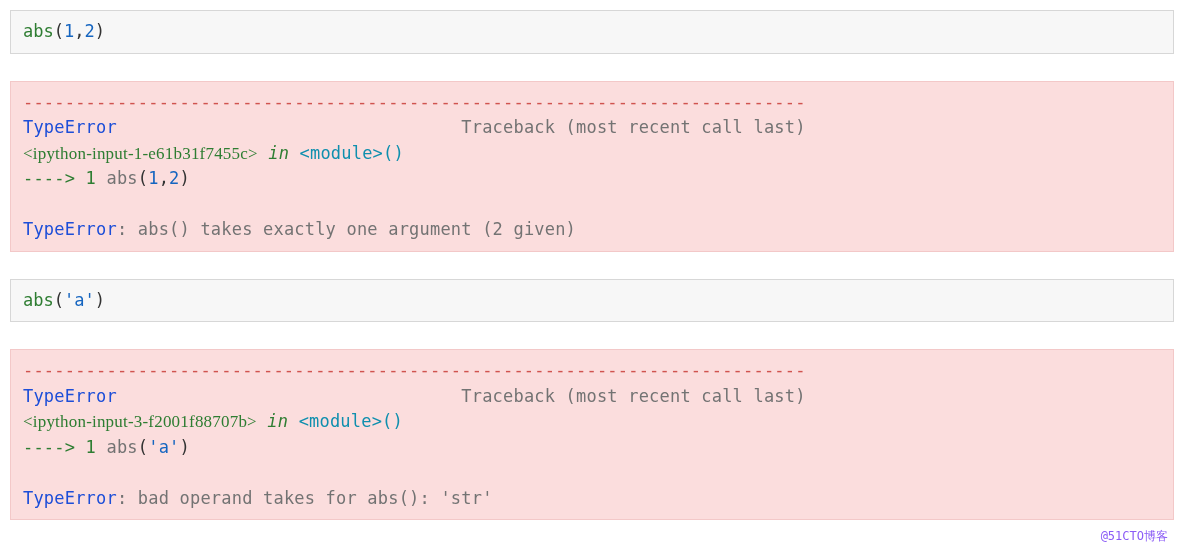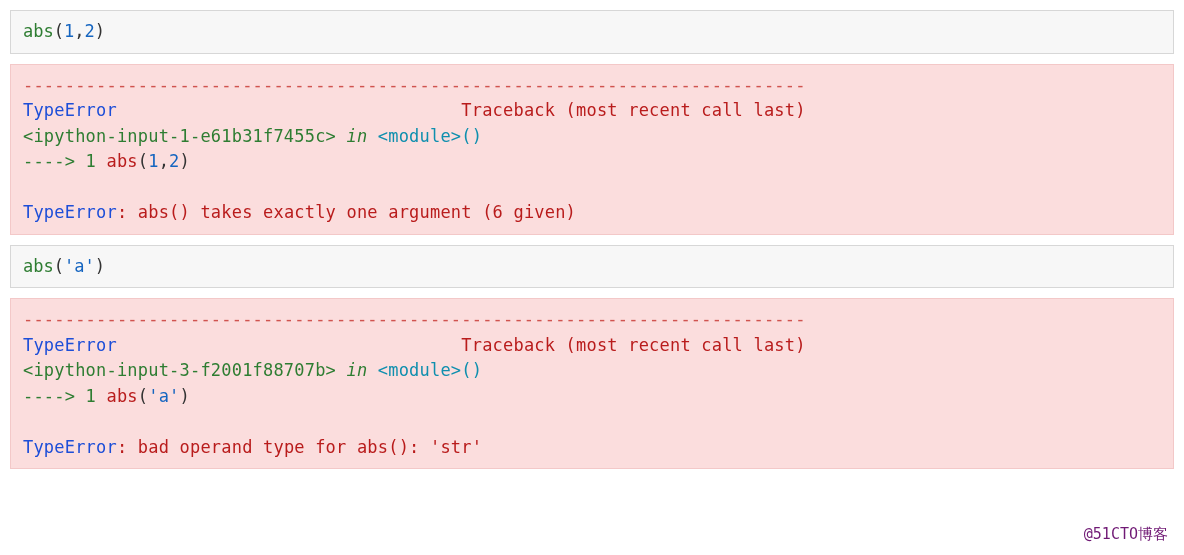--- a/index.html
+++ b/index.html
@@ -5,21 +5,21 @@
   * { box-sizing: border-box; }
   body {
     margin: 0;
     padding: 10px;
     font-family: "Menlo", "Consolas", "DejaVu Sans Mono", monospace;
     font-size: 17px;
     line-height: 1.5;
     background: #ffffff;
     width: 1184px;
   }
-  .cell { margin-bottom: 10px; }
+  .cell { margin-bottom: 27px; }
   .input-cell {
     background: #f7f7f7;
     border: 1px solid #d7d7d7;
     padding: 8px 12px;
     white-space: pre;
   }
   .error-cell {
     background: #fbdddd;
     border: 1px solid #f3c8c8;
     padding: 8px 12px;
@@ -27,42 +27,42 @@
     letter-spacing: 0.2px;
   }
   .t-call   { color: #2e7d32; } 
   .t-punc   { color: #333333; }
   .t-num    { color: #1565c0; } 
   .t-str    { color: #1565c0; } 
   .t-kw     { color: #2e7d32; font-style: italic; } 
   .t-mod    { color: #0f8fae; text-align: center; } 
   .t-err    { color: #1d4ed8; } 
   .t-dash   { color: #d0534f; }
-  .t-plain  { color: #b91c1c; }
+  .t-plain  { color: #737373; }
   .t-line   { color: #2e7d32; } 
-  .t-hash   { color: #2e7d32; } 
+  .t-hash   { color: #2e7d32; font-family: Liberation Serif, serif; } 
   .watermark {
     position: absolute;
     right: 16px;
     bottom: 10px;
-    color: #701a75;
-    font-size: 15px;
+    color: #8b5cf6;
+    font-size: 12px;
   }
 </style>
 </head>
 <body>
 
 <div class="cell input-cell"><span class="t-call">abs</span><span class="t-punc">(</span><span class="t-num">1</span><span class="t-punc">,</span><span class="t-num">2</span><span class="t-punc">)</span></div>
 <div class="cell error-cell"><span class="t-dash">---------------------------------------------------------------------------
 </span><span class="t-err">TypeError</span><span class="t-plain">                                 Traceback (most recent call last)
 </span><span class="t-hash">&lt;ipython-input-1-e61b31f7455c&gt;</span><span class="t-plain"> </span><span class="t-kw">in</span><span class="t-plain"> </span><span class="t-mod">&lt;module&gt;</span><span class="t-mod">()</span><span class="t-plain">
 </span><span class="t-line">----&gt; 1</span><span class="t-plain"> abs</span><span class="t-punc">(</span><span class="t-num">1</span><span class="t-punc">,</span><span class="t-num">2</span><span class="t-punc">)</span><span class="t-plain">
 
-</span><span class="t-err">TypeError</span><span class="t-plain">: abs() takes exactly one argument (6 given)</span></div>
+</span><span class="t-err">TypeError</span><span class="t-plain">: abs() takes exactly one argument (2 given)</span></div>
 <div class="cell input-cell"><span class="t-call">abs</span><span class="t-punc">(</span><span class="t-str">'a'</span><span class="t-punc">)</span></div>
 <div class="cell error-cell"><span class="t-dash">---------------------------------------------------------------------------
 </span><span class="t-err">TypeError</span><span class="t-plain">                                 Traceback (most recent call last)
 </span><span class="t-hash">&lt;ipython-input-3-f2001f88707b&gt;</span><span class="t-plain"> </span><span class="t-kw">in</span><span class="t-plain"> </span><span class="t-mod">&lt;module&gt;</span><span class="t-mod">()</span><span class="t-plain">
 </span><span class="t-line">----&gt; 1</span><span class="t-plain"> abs</span><span class="t-punc">(</span><span class="t-str">'a'</span><span class="t-punc">)</span><span class="t-plain">
 
-</span><span class="t-err">TypeError</span><span class="t-plain">: bad operand type for abs(): 'str'</span></div>
+</span><span class="t-err">TypeError</span><span class="t-plain">: bad operand takes for abs(): 'str'</span></div>
 
 <div class="watermark">@51CTO博客</div>
 
 </body></html>

